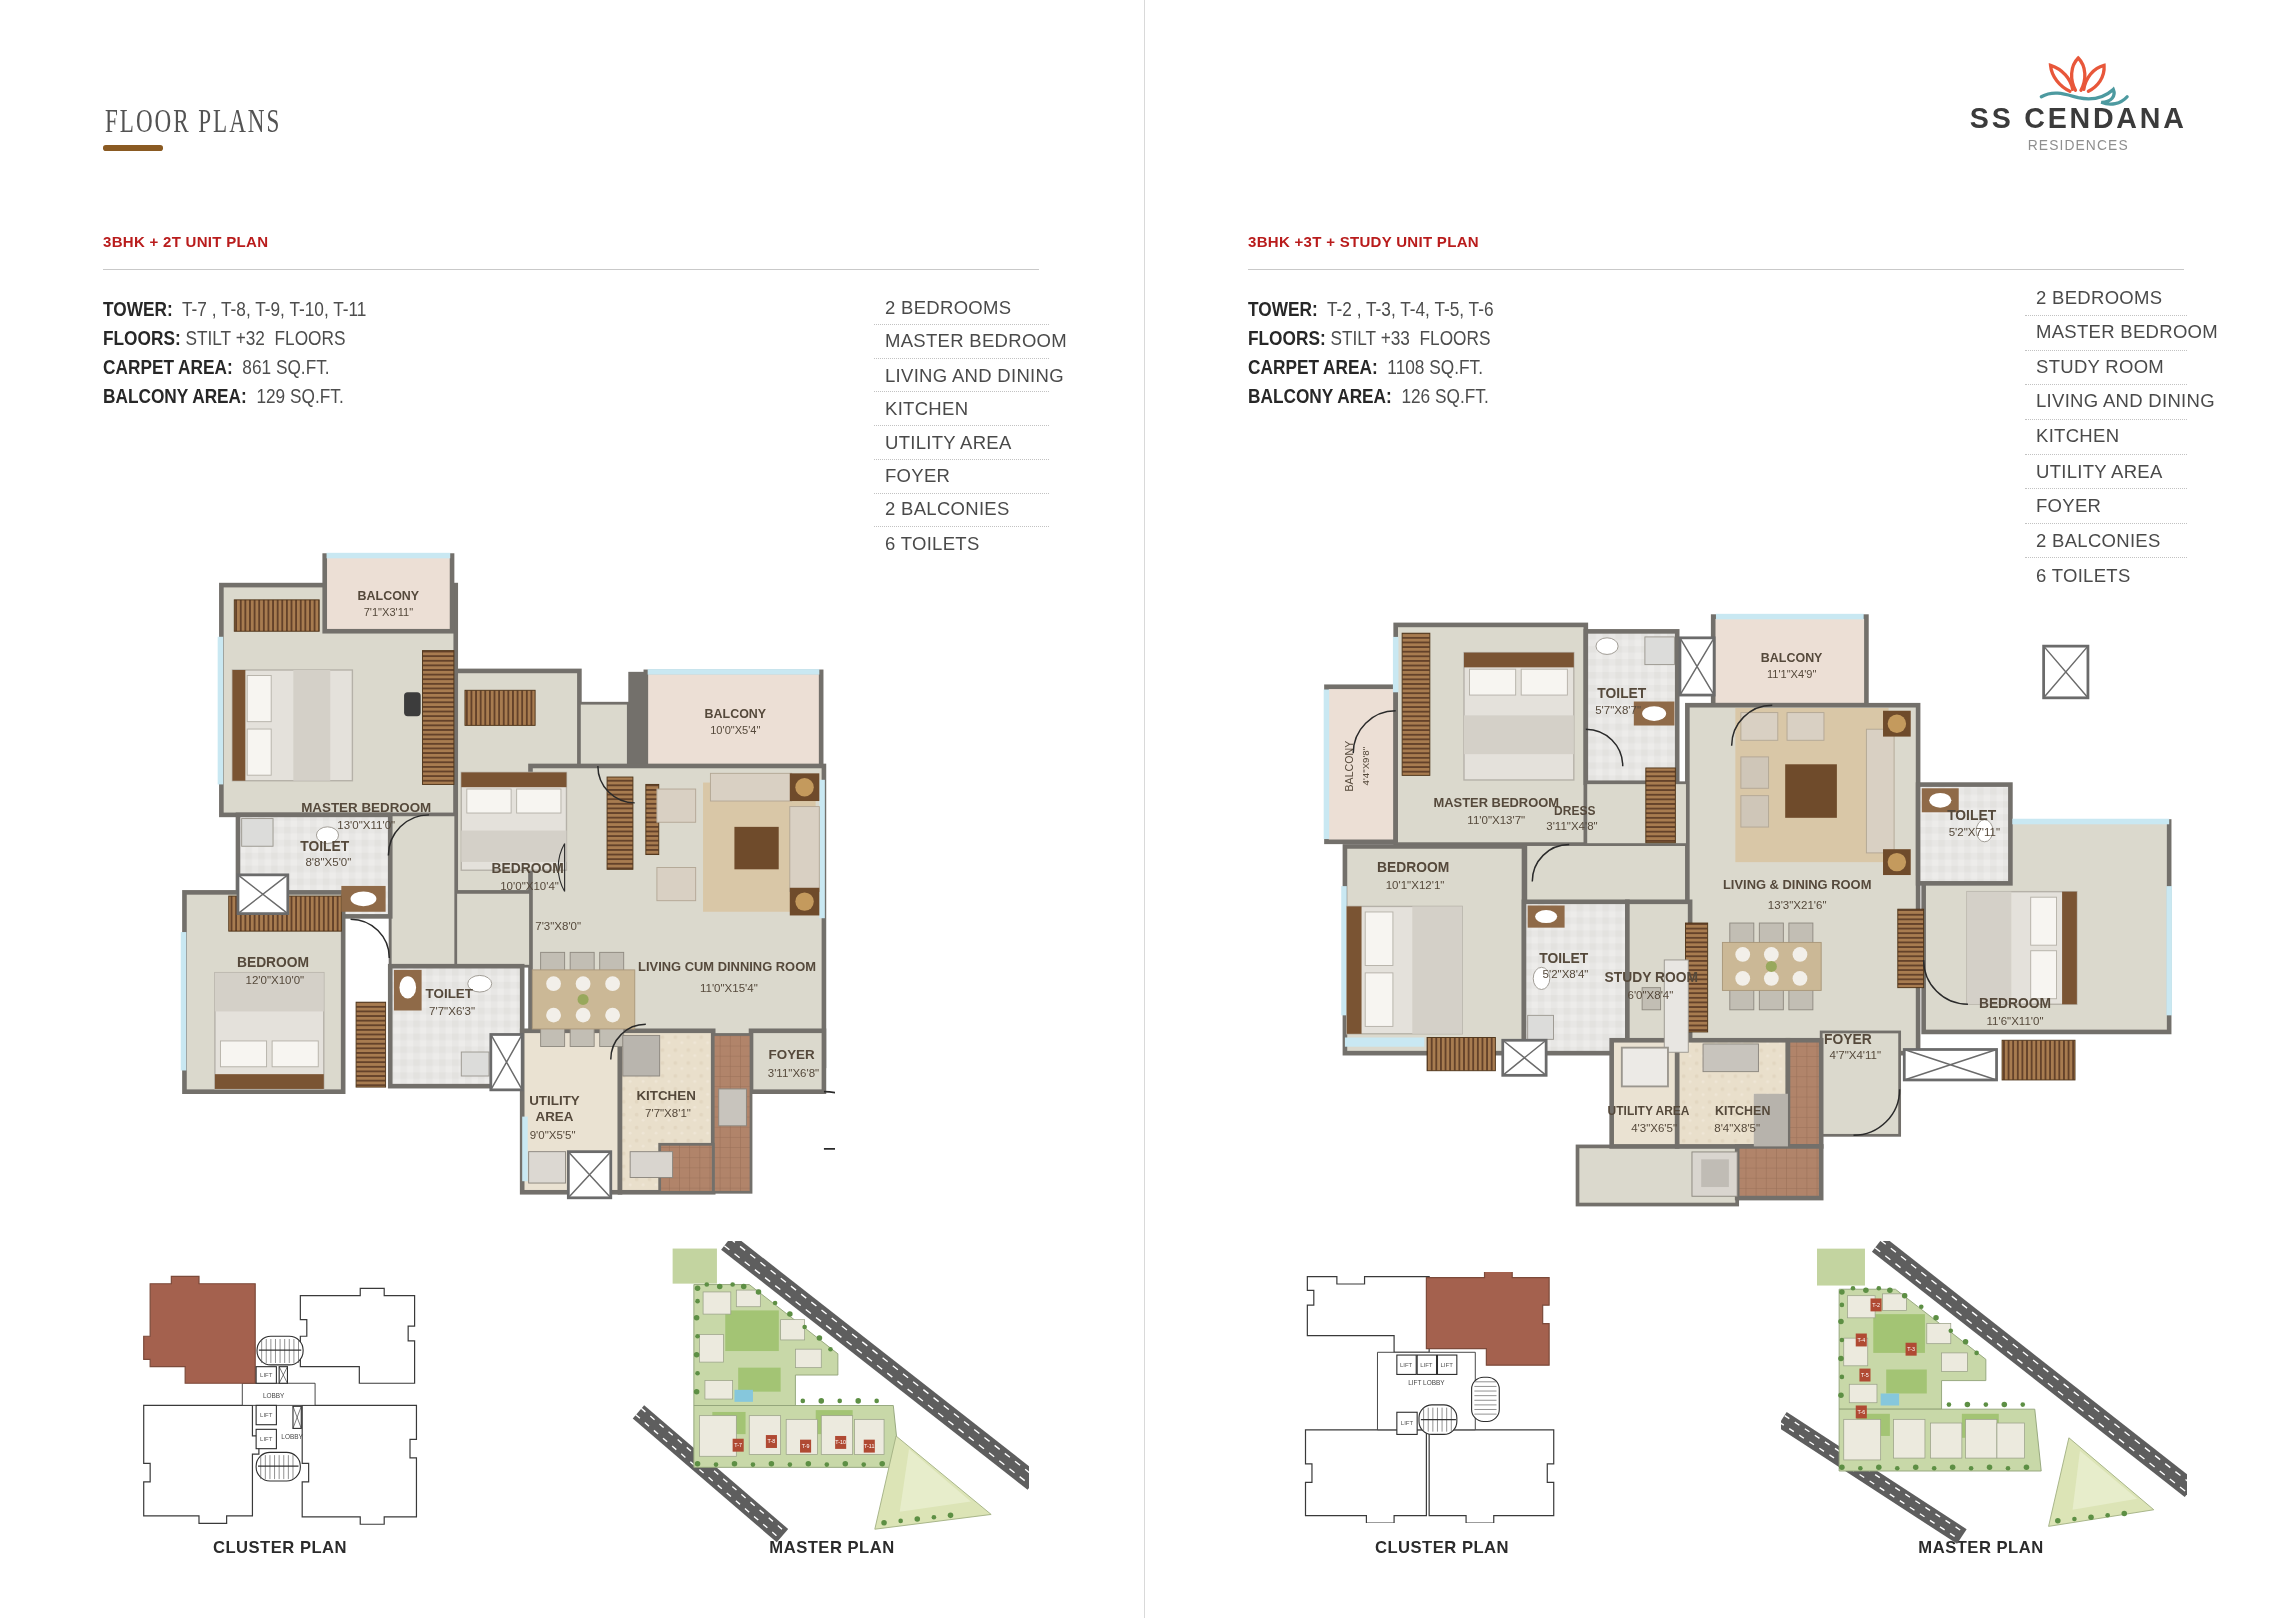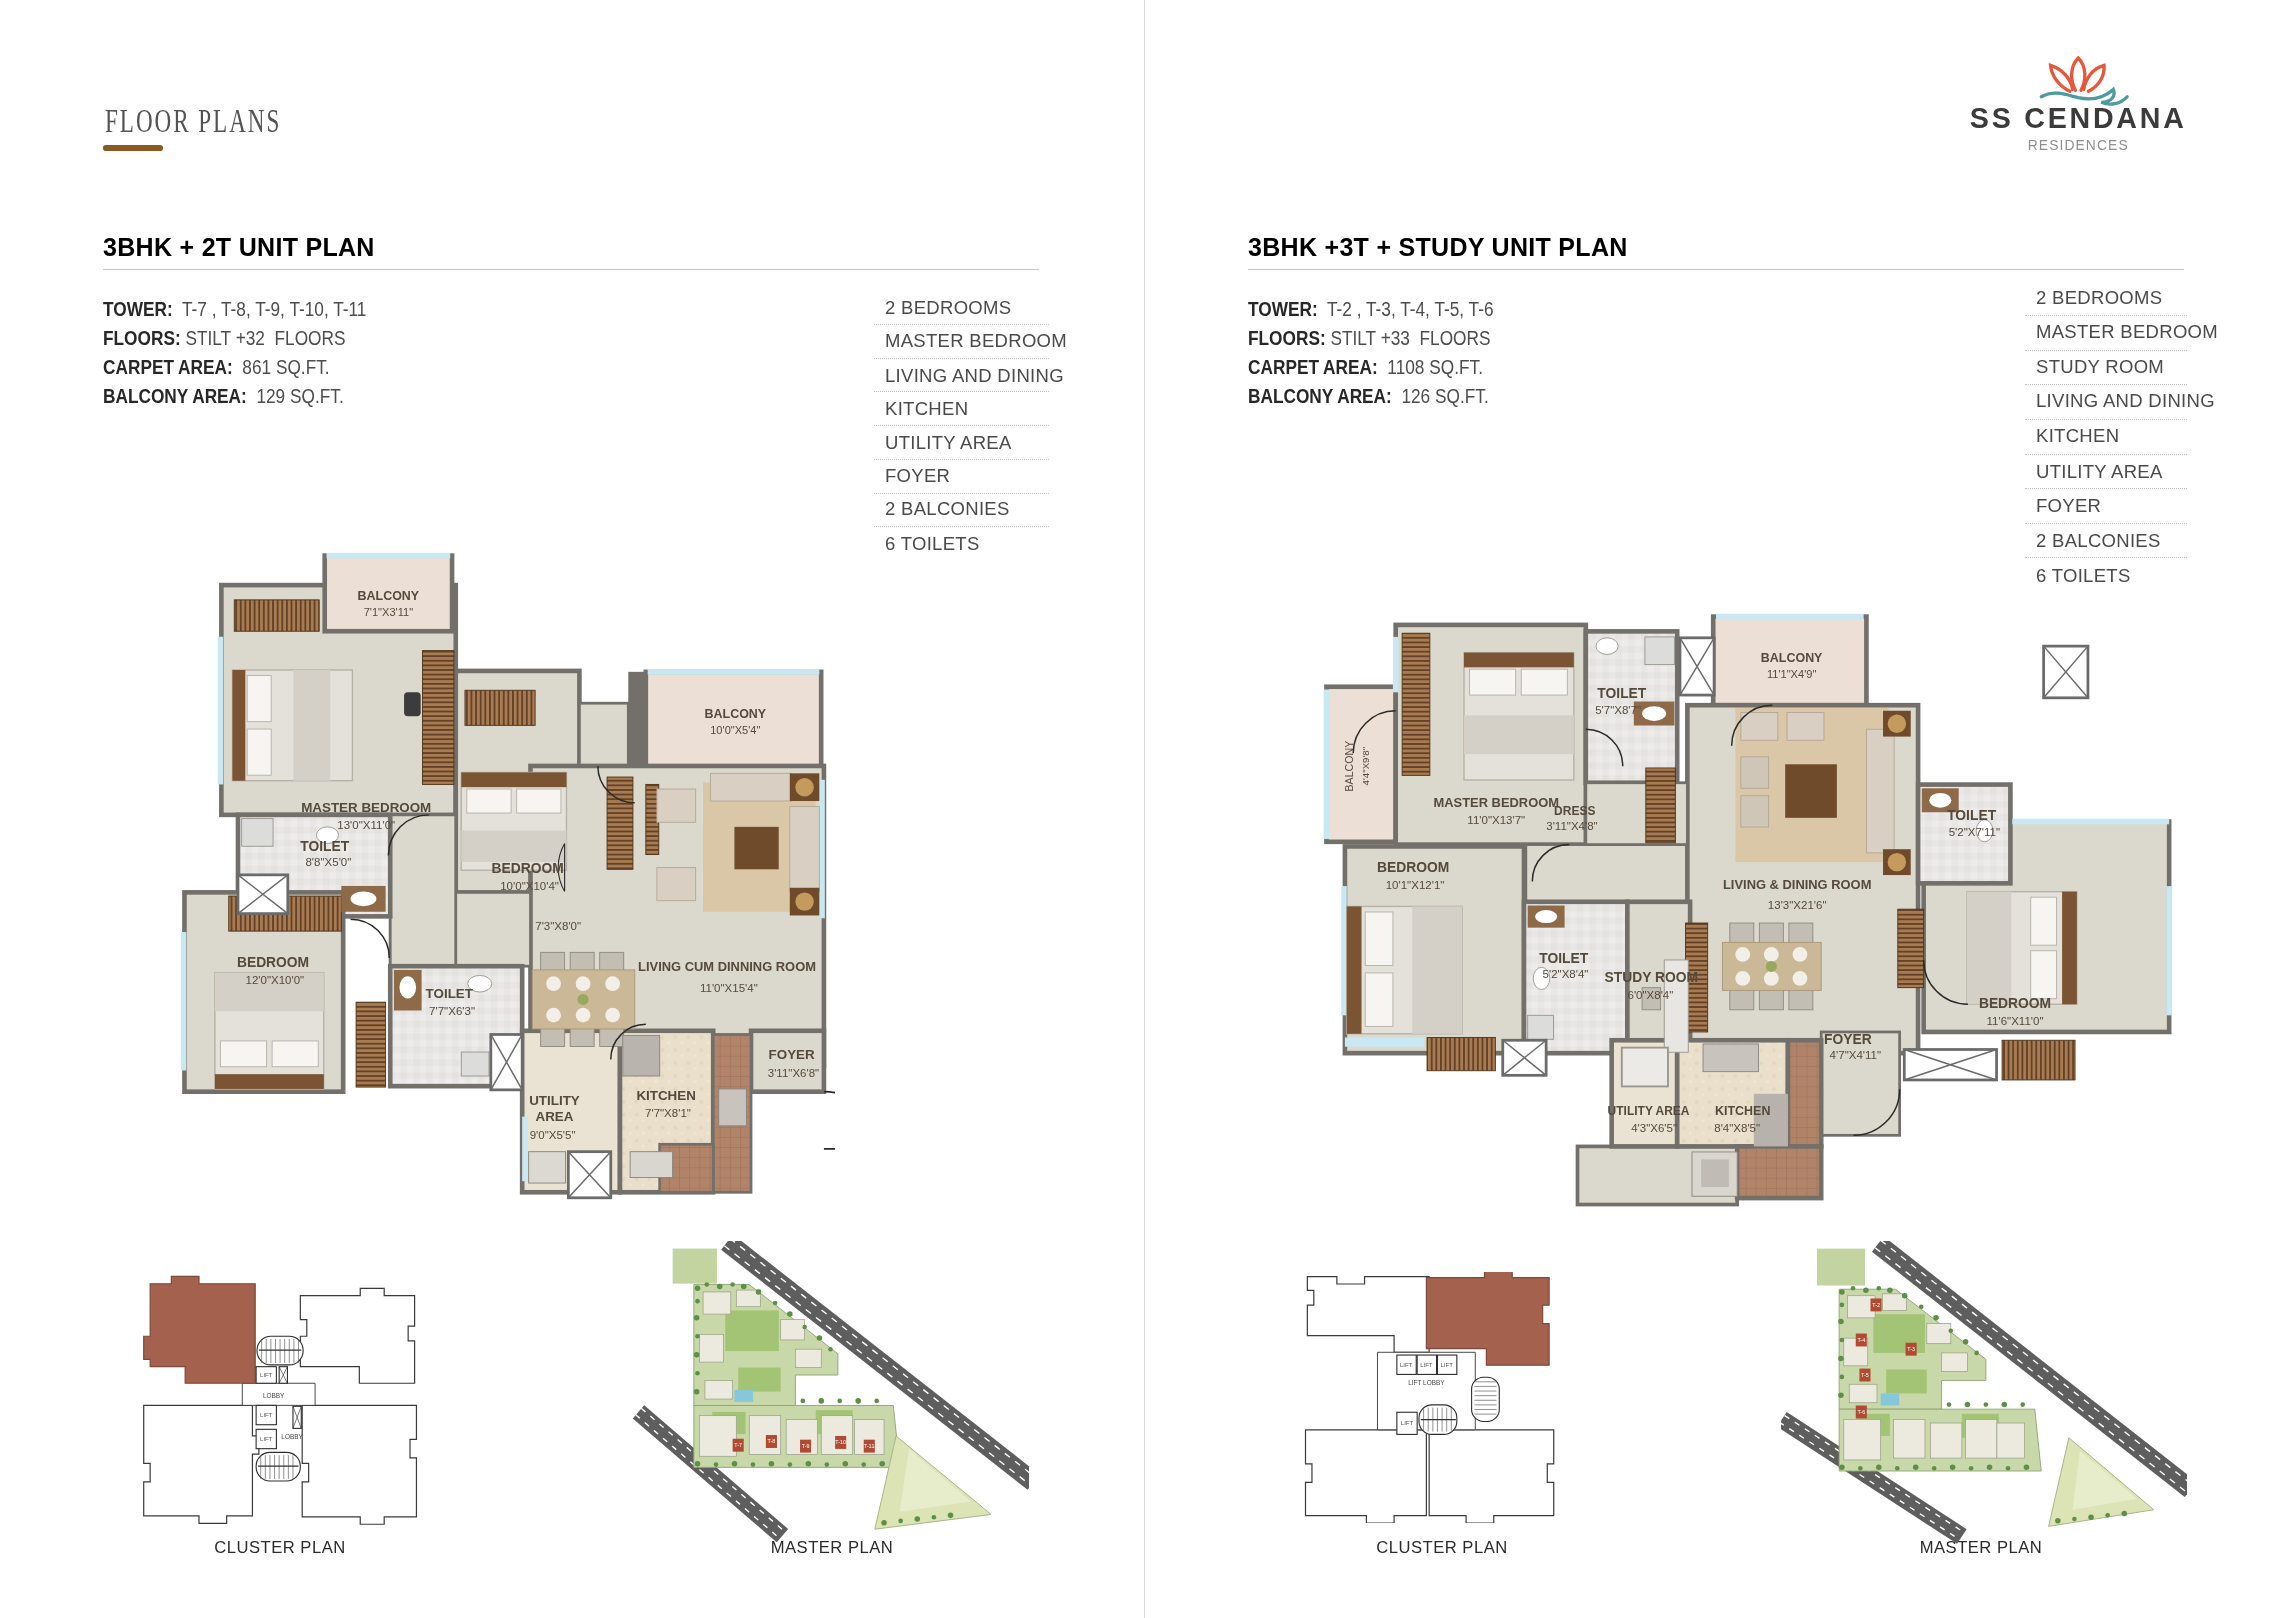--- a/index.html
+++ b/index.html
@@ -1,27 +1,27 @@
 <!DOCTYPE html>
 <html style="font-size:14.8px"><head><meta charset="utf-8">
 <style>
 html,body{margin:0;padding:0}
 body{width:2290px;height:1619px;background:#ffffff;font-family:"Liberation Sans",sans-serif;position:relative;overflow:hidden}
 .abs{position:absolute}
 .divider{position:absolute;left:1144px;top:0;width:0.9px;height:1619px;background:#d9d9d9}
 .fp-title{position:absolute;left:105px;top:103px;font-family:"Liberation Serif",serif;font-size:33px;letter-spacing:2.8px;color:#535353;transform:scaleX(0.70);transform-origin:left top}
 .fp-bar{position:absolute;left:103px;top:145px;width:60px;height:5.5px;background:#8a5a22;border-radius:2.8px}
-.h2{position:absolute;font-size:25px;font-weight:bold;letter-spacing:0.3px;color:#000000}
+.h2{position:absolute;font-size:15px;font-weight:bold;letter-spacing:0.3px;color:#b91c1c}
 .hr{position:absolute;height:0.9px;background:#c9c9c9}
 .info{position:absolute;font-size:19.4px;color:#4d4d4d;letter-spacing:0;line-height:29px;white-space:nowrap;transform:scaleX(0.89);transform-origin:left top}
 .info b{color:#272727;font-weight:bold}
 .list{position:absolute;font-size:18.5px;color:#4a4a4a;letter-spacing:0.3px;white-space:nowrap}
 .li{position:absolute;left:11px}
 .dot{position:absolute;left:0;height:0;border-top:1.5px dotted #c2c2c2}
-.cap{position:absolute;font-size:16.6px;font-weight:normal;letter-spacing:0.5px;color:#2b2b2b;text-align:center;transform:translateX(-50%)}
+.cap{position:absolute;font-size:16.6px;font-weight:bold;letter-spacing:0.5px;color:#2b2b2b;text-align:center;transform:translateX(-50%)}
 </style></head>
 <body>
 <div class="divider"></div>
 <div class="fp-title">FLOOR PLANS</div>
 <div class="fp-bar"></div>
 
 <div class="h2" style="left:103px;top:233px">3BHK + 2T UNIT PLAN</div>
 <div class="hr" style="left:103px;top:269px;width:936px"></div>
 <div class="info" style="left:103px;top:295px">
 <b>TOWER:</b>&nbsp; T-7 , T-8, T-9, T-10, T-11<br>

